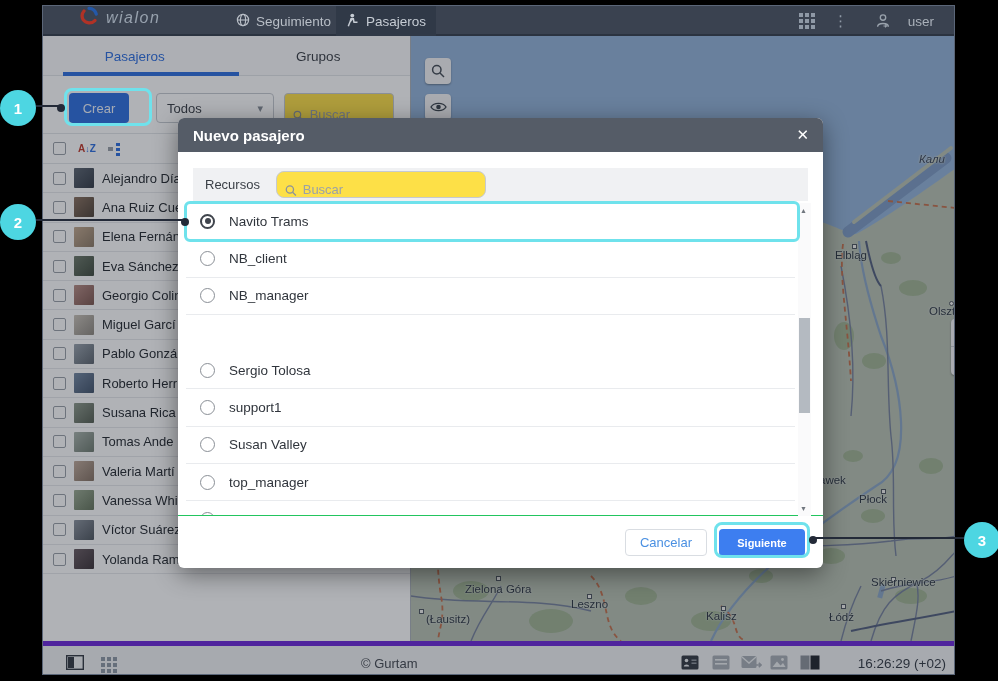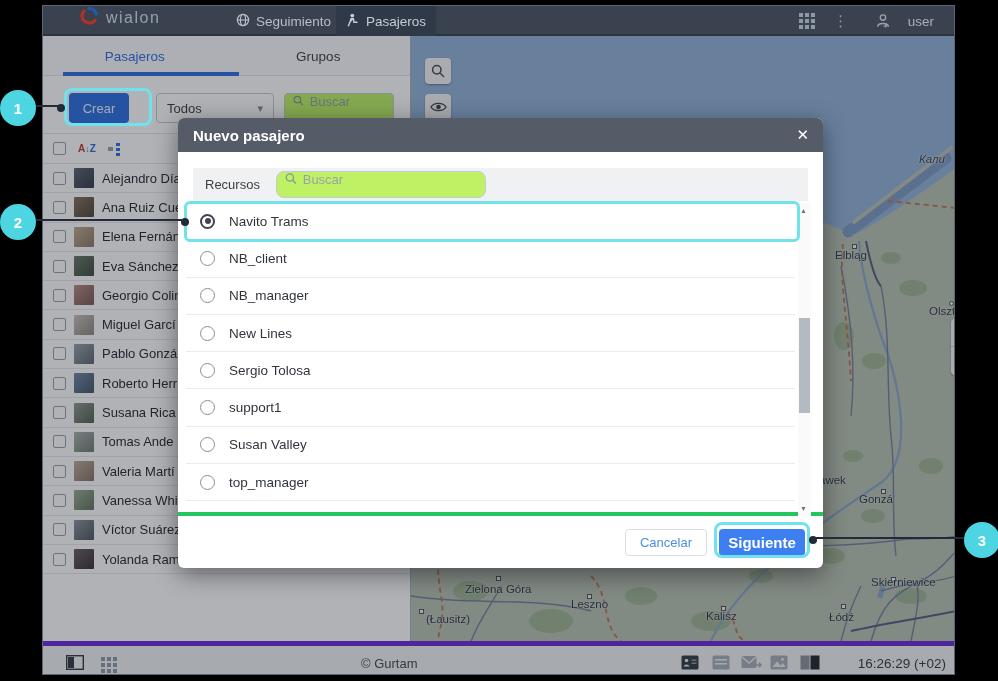--- a/index.html
+++ b/index.html
@@ -9,21 +9,21 @@
   
   #app { position:absolute; left:42px; top:5px; width:913px; height:670px;
          background:#fff; overflow:hidden; border:1px solid #5b6678; z-index:1; }
 
   
   #navbar { position:absolute; left:0; top:0; width:100%; height:30px;
             background:#3a4250; border-bottom:2px solid #2b3340; z-index:10; }
   .nav-item { position:absolute; top:0; height:30px; display:flex; align-items:center;
               gap:6px; color:#b9bfc7; font-size:13.5px; padding:0 10px; cursor:pointer; }
   .nav-item.active { background:#303947; color:#c6ccd4; }
-  #logo { position:absolute; left:36px; top:0; height:24px; display:flex; align-items:center; gap:7px; }
+  #logo { position:absolute; left:36px; top:0; height:24px; display:flex; align-items:center; gap:7px;font-style:italic; }
   #logo .wtxt { color:#97a1ad; font-size:16px; letter-spacing:1.5px; }
   .nav-right { position:absolute; top:0; height:30px; display:flex; align-items:center;
                color:#99a2ac; }
   .grid9 { display:grid; grid-template-columns:repeat(3,4px); grid-template-rows:repeat(3,4px); gap:2px; }
   .grid9 i { background:#8f99a6; }
   .kebab { font-size:15px; color:#8f99a6; }
 
   
   #sidebar { position:absolute; left:0; top:30px; width:368px; height:605px;
              background:#fff; border-right:1px solid #aab0b8; }
@@ -36,21 +36,21 @@
 
   .btn { border:none; border-radius:4px; font-size:13px; cursor:pointer;
          font-family:"Liberation Sans", sans-serif; }
   #crear-btn { position:absolute; left:26px; top:57px; width:60px; height:30px;
                background:#2e6fe0; color:#eef3fb; }
   #todos-dd { position:absolute; left:113px; top:57px; width:118px; height:30px;
               background:#fff; border:1px solid #c6cad0; border-radius:4px;
               display:flex; align-items:center; justify-content:space-between;
               padding:0 10px; font-size:13px; color:#3a3f46; cursor:pointer; }
   #todos-dd .chev { color:#858c95; font-size:11px; }
-  .searchbox { display:flex; align-items:flex-start; gap:6px; background:#bef264;
+  .searchbox { display:flex; align-items:flex-end; gap:6px; background:#fde047;
                border:1px solid #c6cad0; border-radius:4px; padding:0 8px; }
   #side-search { position:absolute; left:241px; top:57px; width:110px; height:30px; }
   .searchbox input { border:none; outline:none; width:100%; font-size:13px; color:#3a3f46;
                      font-family:"Liberation Sans", sans-serif; background:transparent; }
   .searchbox input::placeholder { color:#9aa1a9; }
 
   .sortrow { position:absolute; left:0; top:97px; width:100%; height:31px;
              border-top:1px solid #e3e5e8; border-bottom:1px solid #e3e5e8;
              display:flex; align-items:center; gap:12px; padding-left:10px; }
   .checkbox { width:13px; height:13px; border:1px solid #9aa0a8; background:#fff;
@@ -106,38 +106,38 @@
                   align-items:center; padding:0 15px; }
   #modal-title { color:#fff; font-size:15px; font-weight:bold; }
   #modal-close { position:absolute; right:14px; top:8px; color:#fff; font-size:15px;
                  cursor:pointer; line-height:18px; }
   #m-toolbar { position:absolute; left:15px; top:50px; width:615px; height:33px;
                background:#f0f1f3; display:flex; align-items:center; gap:16px;
                padding:0 12px; }
   #m-toolbar .lbl { font-size:13px; color:#3a3f46; }
   #m-search { width:210px; height:27px; border-radius:8px; }
   #m-list { position:absolute; left:0; top:85px; width:645px; height:313px; overflow:hidden;
-            border-bottom:4px solid #22c55e; }
+            border-bottom:1px solid #22c55e; }
   .mrow { position:absolute; left:8px; width:609px; height:37.3px; display:flex;
           align-items:center; gap:14px; padding-left:14px; border-bottom:1px solid #e9ebee;
           font-size:13.5px; color:#30353c; cursor:pointer; background:#fff; }
   .radio { width:15px; height:15px; border:1px solid #8a8f96; border-radius:50%;
            flex:0 0 15px; position:relative; background:#fff; }
   .radio.sel { border:2px solid #40454d; }
   .radio.sel::after { content:""; position:absolute; left:2.5px; top:2.5px; width:6px;
                       height:6px; border-radius:50%; background:#40454d; }
   #m-scroll { position:absolute; left:620px; top:85px; width:13px; height:313px; background:#fafafb; }
   #m-thumb { position:absolute; left:1px; top:115px; width:11px; height:95px; background:#b4bac1; }
   .sarrow { position:absolute; left:2px; font-size:7px; color:#70767e; }
   #m-footer { position:absolute; left:0; bottom:0; width:100%; height:52px; }
   #cancel-btn { position:absolute; left:447px; top:13px; width:82px; height:27px;
                 background:#fff; border:1px solid #d9dde2; border-radius:4px;
                 color:#4a90e2; font-size:13px; }
   #next-btn { position:absolute; left:541px; top:13px; width:86px; height:27px;
-              background:#3d7ef0; color:#fff; font-size:15px; font-weight:bold; border-radius:4px; }
+              background:#3d7ef0; color:#fff; font-size:11px; font-weight:bold; border-radius:4px; }
 
   
   .ring { position:absolute; border:3px solid #6fe2ec; border-radius:8px; z-index:300; pointer-events:none; }
   .aline { position:absolute; height:1.6px; background:#dfe5ec; border-top:1.8px solid #232a38;
            border-bottom:1.8px solid #232a38; z-index:300; }
   .adot { position:absolute; width:8px; height:8px; border-radius:50%; background:#232a38; z-index:301; }
   .badge { position:absolute; width:36px; height:36px; border-radius:50%; background:#4dd6e2;
            color:#fff; font-size:15px; font-weight:bold; display:flex; align-items:center;
            justify-content:center; z-index:302; }
 </style>
@@ -372,21 +372,21 @@
     </svg>
 
     
     <span class="mlabel sea" style="left:508px; top:117px;">Кали</span>
     <span class="mmark" style="left:441px; top:208px;"></span>
     <span class="mlabel" style="left:424px; top:213px;">Elbląg</span>
     <span class="mmark" style="left:538px; top:265px; border-radius:50%;"></span>
     <span class="mlabel" style="left:518px; top:269px;">Olszt</span>
     <span class="mlabel" style="left:408px; top:438px;">awek</span>
     <span class="mmark" style="left:470px; top:453px;"></span>
-    <span class="mlabel" style="left:448px; top:457px;">Gonzá</span>
+    <span class="mlabel" style="left:448px; top:457px;">Płock</span>
     <span class="mmark" style="left:85px; top:540px;"></span>
     <span class="mlabel" style="left:54px; top:547px;">Zielona Góra</span>
     <span class="mmark" style="left:176px; top:558px;"></span>
     <span class="mlabel" style="left:160px; top:562px;">Leszno</span>
     <span class="mmark" style="left:8px; top:573px;"></span>
     <span class="mlabel" style="left:0px; top:577px;padding-left:15px;">(Łausitz)</span>
     <span class="mmark" style="left:310px; top:570px;"></span>
     <span class="mlabel" style="left:295px; top:574px;">Kalisz</span>
     <span class="mmark" style="left:430px; top:568px;"></span>
     <span class="mlabel" style="left:418px; top:575px;">Łódź</span>
@@ -495,24 +495,20 @@
         <span>Navito Trams</span>
       </div>
     <div class="mrow" style="top:37.3px;">
         <span class="radio"></span>
         <span>NB_client</span>
       </div>
     <div class="mrow" style="top:74.6px;">
         <span class="radio"></span>
         <span>NB_manager</span>
       </div>
-    <div class="mrow" style="top:111.9px;">
-        <span class="radio"></span>
-        <span>New Lines</span>
-      </div>
     <div class="mrow" style="top:149.2px;">
         <span class="radio"></span>
         <span>Sergio Tolosa</span>
       </div>
     <div class="mrow" style="top:186.5px;">
         <span class="radio"></span>
         <span>support1</span>
       </div>
     <div class="mrow" style="top:261.1px;">
         <span class="radio"></span>

